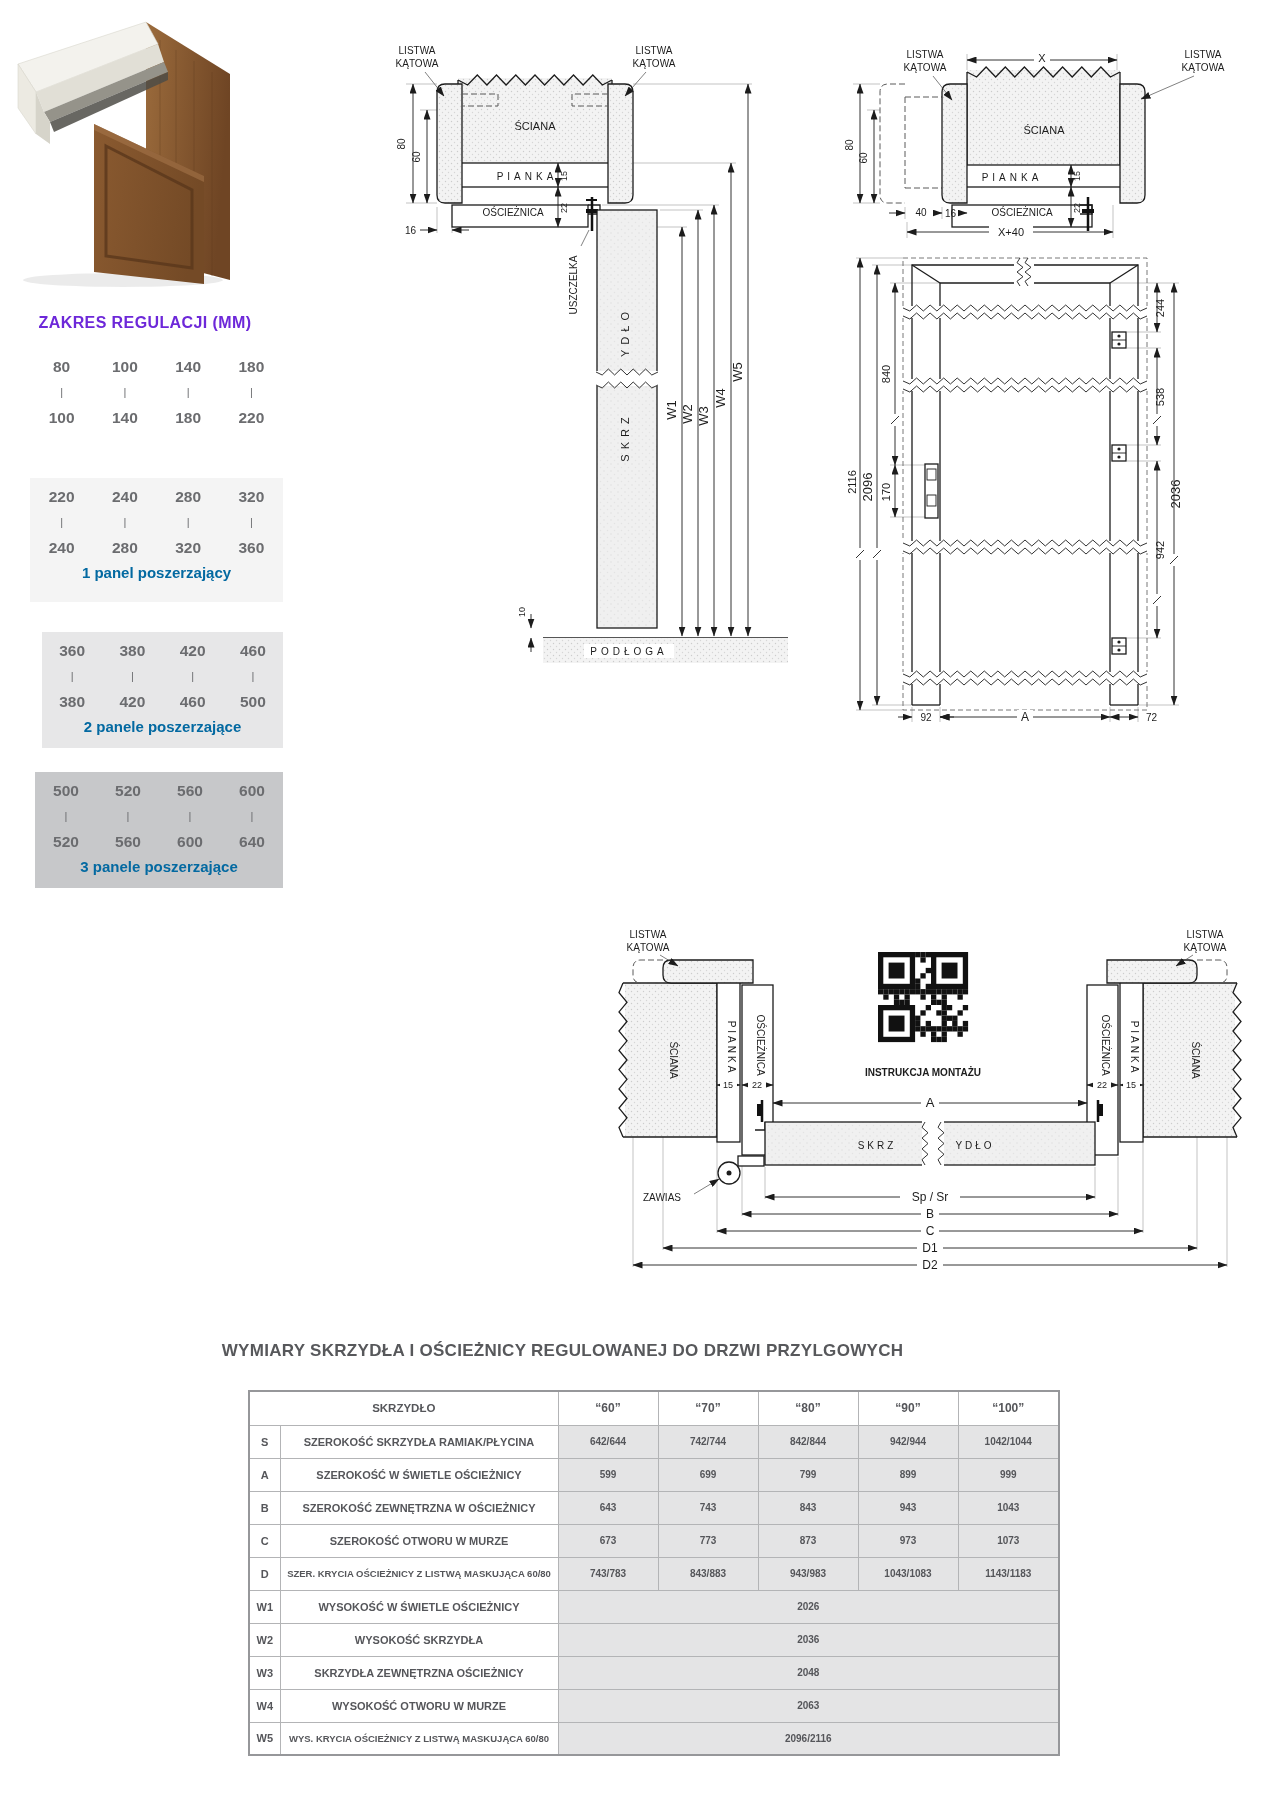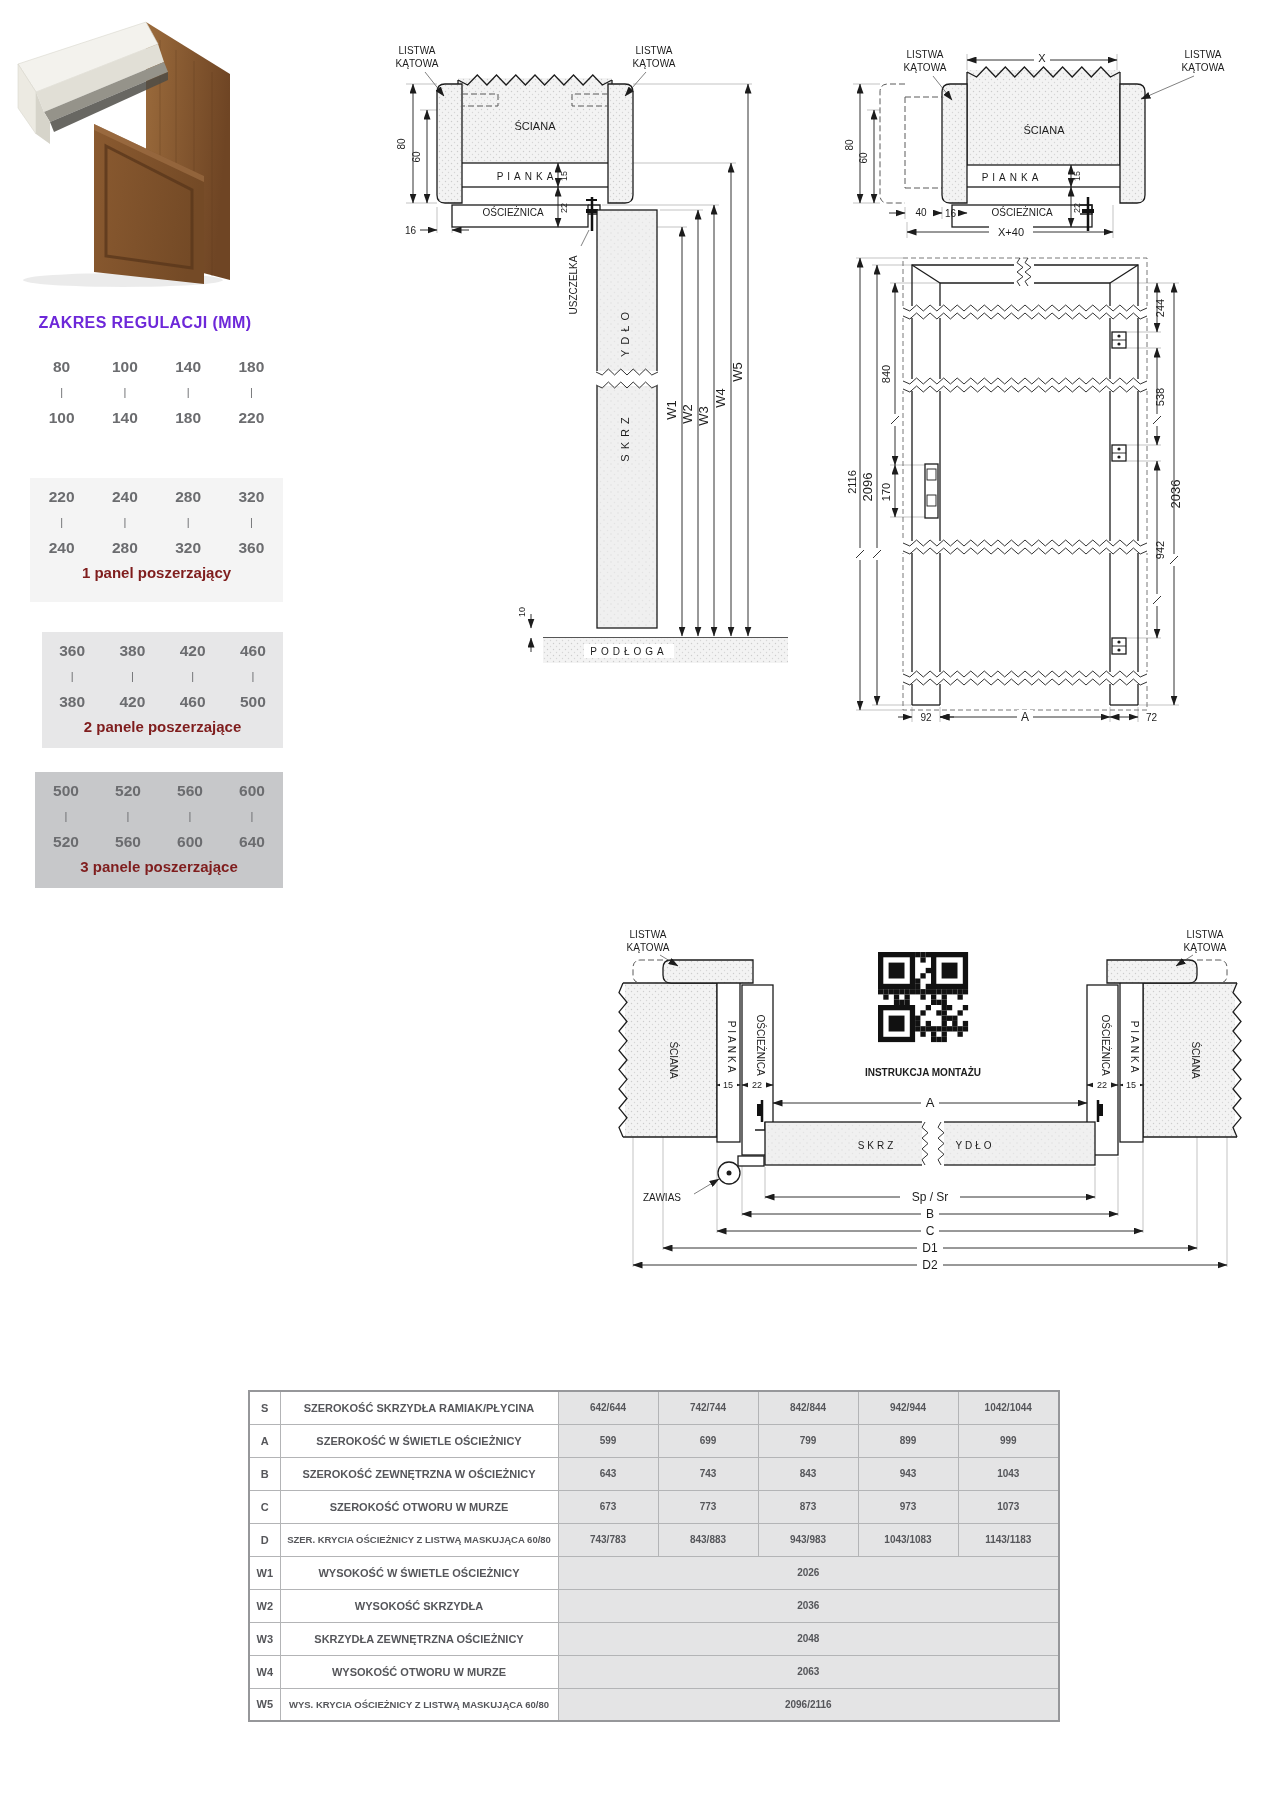--- a/index.html
+++ b/index.html
@@ -27,21 +27,21 @@
   .ls3{letter-spacing:3px;}.ls4{letter-spacing:4px;}.ls5{letter-spacing:5px;}
   .bold{font-weight:bold;}
   
   #zakres-title{position:absolute;left:30px;top:314px;width:230px;text-align:center;
     font-size:16px;font-weight:bold;color:#6d28d9;letter-spacing:0.4px;}
   .zgroup{position:absolute;text-align:center;padding-top:10px;box-sizing:border-box;}
   .zrow{display:grid;grid-template-columns:repeat(4,1fr);}
   .zrow.num span{font-size:15.5px;font-weight:bold;color:#6b6c6f;}
   .zrow.bar span{font-size:11px;color:#6b6c6f;line-height:15px;}
   .zrow{margin-bottom:9px;}
-  .zcap{font-size:15px;font-weight:600;color:#7f1d1d;margin-top:-2px;}
+  .zcap{font-size:15px;font-weight:600;color:#0369a1;margin-top:-2px;}
   
   #table-title{position:absolute;left:140px;top:1341px;width:845px;text-align:center;
     font-size:17px;font-weight:bold;color:#57585b;letter-spacing:0.3px;}
   #dim-table{position:absolute;left:248px;top:1390px;width:810px;border-collapse:collapse;
     table-layout:fixed;border:2px solid #96979a;}
   #dim-table th,#dim-table td{border:1px solid #b3b4b6;padding:0 3px;color:#55565a;
     text-align:center;overflow:hidden;}
   #dim-table tr{height:33px;}
   #dim-table tr.hdr{height:34px;}
   .hcell{background:#fff;font-weight:bold;}
@@ -678,31 +678,40 @@
     <g>
       <text x="648" y="938" class="t10 mid">LISTWA</text>
       <text x="648" y="951" class="t10 mid">KĄTOWA</text>
       <line x1="660" y1="955" x2="678" y2="966" class="thinln" marker-end="url(#arr)"></line>
       <text x="1205" y="938" class="t10 mid">LISTWA</text>
       <text x="1205" y="951" class="t10 mid">KĄTOWA</text>
       <line x1="1193" y1="955" x2="1176" y2="966" class="thinln" marker-end="url(#arr)"></line>
     </g>
   </svg>
 
+  <div id="table-title">WYMIARY SKRZYDŁA I OŚCIEŻNICY REGULOWANEJ DO DRZWI PRZYLGOWYCH</div>
   <table id="dim-table">
     <colgroup>
       <col style="width:31px">
         <col style="width:278px">
       <col style="width:100px">
         <col style="width:100px">
         <col style="width:100px">
       <col style="width:100px">
         <col style="width:101px">
     </colgroup>
     <tbody id="dim-tbody">
+        <tr class="hdr">
+          <th class="hcell lab" colspan="2">SKRZYDŁO</th>
+          <th class="hcell size">“60”</th>
+          <th class="hcell size">“70”</th>
+          <th class="hcell size">“80”</th>
+          <th class="hcell size">“90”</th>
+          <th class="hcell size">“100”</th>
+        </tr>
         <tr>
           <td class="code">S</td>
           <td class="lab">SZEROKOŚĆ SKRZYDŁA RAMIAK/PŁYCINA</td>
           <td class="val">642/644</td>
           <td class="val">742/744</td>
           <td class="val">842/844</td>
           <td class="val">942/944</td>
           <td class="val">1042/1044</td>
         </tr>
         <tr>

